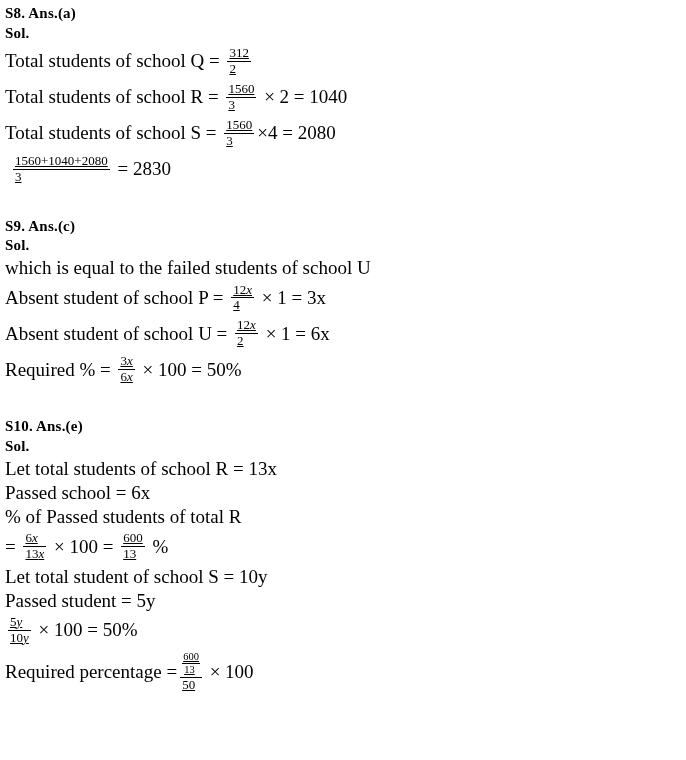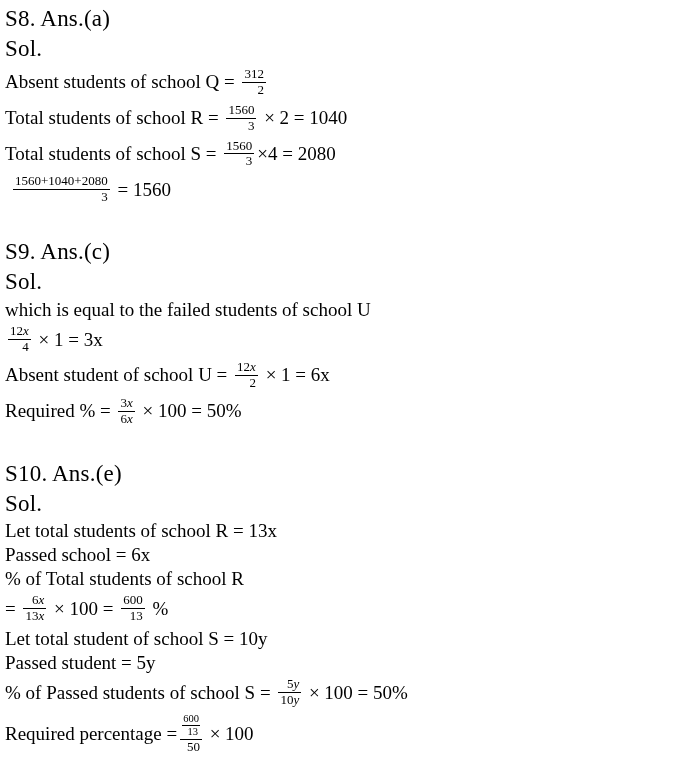--- a/index.html
+++ b/index.html
@@ -6,57 +6,58 @@
   body {
     width: 686px; min-height: 760px;
     color: #000000;
     font-family: "Liberation Serif", serif;
     font-size: 19px;
   }
   .doc { padding: 4px 6px 10px 5px; }
   section { margin-bottom: 30px; }
   section:last-child { margin-bottom: 0; }
   .hd {
-    font-weight: normal;
-    font-size: 23px;
+    font-weight: bold;
+    font-size: 15px;
     line-height: 1.3;
     letter-spacing: 0.2px;
   }
   .line {
     display: flex;
     align-items: center;
     min-height: 23px;
     margin: 1px 0;
   }
   .txt { white-space: pre; }
   .frac {
     display: inline-block;
-    text-align: right;
+    text-align: left;
     vertical-align: middle;
     font-size: 13px;
     line-height: 1.15;
     margin: 2px 3px;
+    text-decoration: underline;
   }
   .frac .num { display: block; border-bottom: 1.4px solid #000; padding: 0 2px; }
   .frac .den { display: block; padding: 0 2px; }
   .frac .var { font-style: italic; }
   .frac.inner { font-size: 10.5px; margin: 0 0 1px 0; vertical-align: baseline; }
   .frac.inner .num { border-bottom: 1px solid #000; padding: 0 1px; }
 </style>
 </head>
 <body>
 
 <div class="doc">
 
   <section>
     <div class="hd">S8. Ans.(a)</div>
     <div class="hd">Sol.</div>
     <div class="lines">
         <div class="line">
-          <span class="txt">Absent students of school Q = </span>
+          <span class="txt">Total students of school Q = </span>
           <span class="frac">
             <span class="num">312</span>
             <span class="den">2</span>
           </span>
         </div>
         <div class="line">
           <span class="txt">Total students of school R = </span>
           <span class="frac">
             <span class="num">1560</span>
             <span class="den">3</span>
@@ -69,33 +70,34 @@
             <span class="num">1560</span>
             <span class="den">3</span>
           </span>
           <span class="txt">×4 = 2080</span>
         </div>
         <div class="line" style="padding-left: 5px;">
           <span class="frac">
             <span class="num">1560+1040+2080</span>
             <span class="den">3</span>
           </span>
-          <span class="txt"> = 1560</span>
+          <span class="txt"> = 2830</span>
         </div>
       </div>
   </section>
 
   <section>
     <div class="hd">S9. Ans.(c)</div>
     <div class="hd">Sol.</div>
     <div class="lines">
         <div class="line">
           <span class="txt">which is equal to the failed students of school U</span>
         </div>
         <div class="line">
+          <span class="txt">Absent student of school P = </span>
           <span class="frac">
             <span class="num">12<span class="var">x</span></span>
             <span class="den">4</span>
           </span>
           <span class="txt"> × 1 = 3x</span>
         </div>
         <div class="line">
           <span class="txt">Absent student of school U = </span>
           <span class="frac">
             <span class="num">12<span class="var">x</span></span>
@@ -118,21 +120,21 @@
     <div class="hd">S10. Ans.(e)</div>
     <div class="hd">Sol.</div>
     <div class="lines">
         <div class="line">
           <span class="txt">Let total students of school R = 13x</span>
         </div>
         <div class="line">
           <span class="txt">Passed school = 6x</span>
         </div>
         <div class="line">
-          <span class="txt">% of Total students of school R</span>
+          <span class="txt">% of Passed students of total R</span>
         </div>
         <div class="line">
           <span class="txt">= </span>
           <span class="frac">
             <span class="num">6<span class="var">x</span></span>
             <span class="den">13<span class="var">x</span></span>
           </span>
           <span class="txt"> × 100 = </span>
           <span class="frac">
             <span class="num">600</span>
@@ -140,21 +142,20 @@
           </span>
           <span class="txt"> %</span>
         </div>
         <div class="line">
           <span class="txt">Let total student of school S = 10y</span>
         </div>
         <div class="line">
           <span class="txt">Passed student = 5y</span>
         </div>
         <div class="line">
-          <span class="txt">% of Passed students of school S = </span>
           <span class="frac">
             <span class="num">5<span class="var">y</span></span>
             <span class="den">10<span class="var">y</span></span>
           </span>
           <span class="txt"> × 100 = 50%</span>
         </div>
         <div class="line">
           <span class="txt">Required percentage =</span>
           <span class="frac">
             <span class="num"><span class="frac inner"><span class="num">600</span><span class="den">13</span></span></span>

